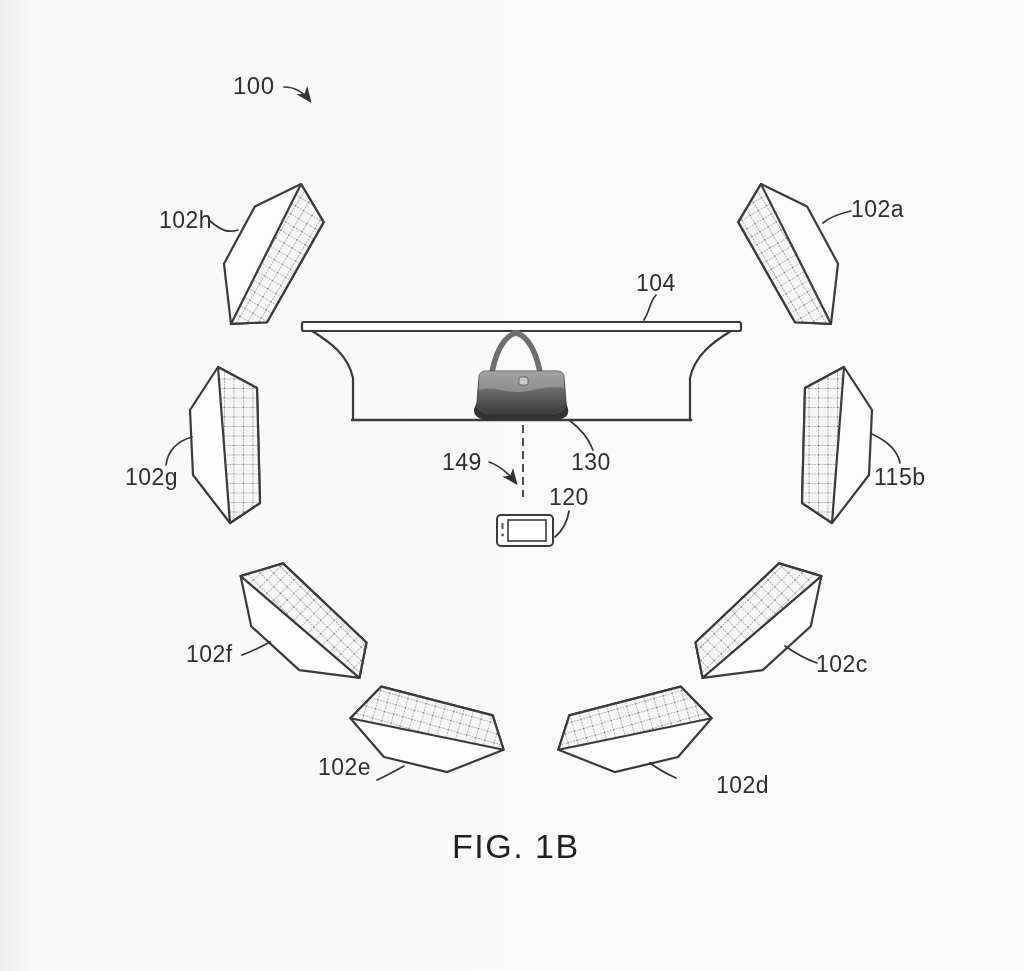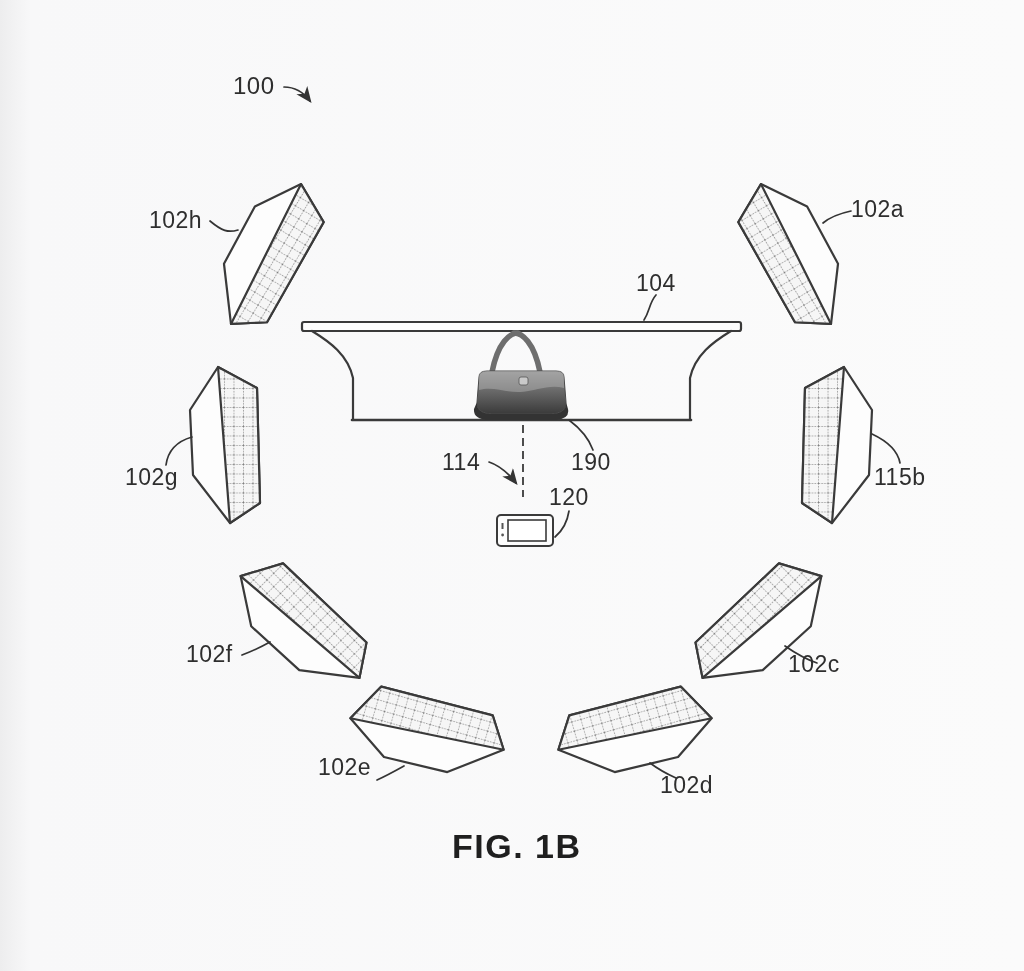--- a/index.html
+++ b/index.html
@@ -20,21 +20,20 @@
     line-height:1;
     user-select:none;
   }
   .ref.big{font-size:24px;}
   #fig-title{
     position:absolute;
     left:452px;top:827px;
     font-size:34px;
     letter-spacing:1.5px;
     color:#1f1f1f;
-    font-weight:bold;
   }
 </style>
 </head>
 <body>
 
 <div id="stage">
 
   <svg width="1024" height="971" viewBox="0 0 1024 971">
     <defs>
       <pattern id="gridpat" width="9.5" height="9.5" patternUnits="userSpaceOnUse">
@@ -102,27 +101,27 @@
       <path d="M 785,646 C 798,655 808,660 817,663"></path>
       <path d="M 377,780 C 386,776 395,771 404,766"></path>
       <path d="M 676,778 C 667,774 658,769 650,763"></path>
       <path d="M 569,420 C 581,429 589,439 593,450"></path>
       <path d="M 569,511 C 567,524 561,532 555,537"></path>
       <path d="M 489,462 C 501,466 509,474 516,483" marker-end="url(#arr)"></path>
     </g>
   </svg>
 
   <div class="ref big" style="left:233px;top:74px">100</div>
-  <div class="ref" style="left:149px;top:209px">102h</div>
+  <div class="ref" style="left:159px;top:209px">102h</div>
   <div class="ref" style="left:851px;top:198px">102a</div>
   <div class="ref" style="left:636px;top:272px">104</div>
   <div class="ref" style="left:125px;top:466px">102g</div>
   <div class="ref" style="left:874px;top:466px">115b</div>
-  <div class="ref" style="left:442px;top:451px">114</div>
-  <div class="ref" style="left:571px;top:451px">190</div>
+  <div class="ref" style="left:442px;top:451px">149</div>
+  <div class="ref" style="left:571px;top:451px">130</div>
   <div class="ref" style="left:549px;top:486px">120</div>
   <div class="ref" style="left:186px;top:643px">102f</div>
-  <div class="ref" style="left:788px;top:653px">102c</div>
+  <div class="ref" style="left:816px;top:653px">102c</div>
   <div class="ref" style="left:318px;top:756px">102e</div>
-  <div class="ref" style="left:660px;top:774px">102d</div>
+  <div class="ref" style="left:716px;top:774px">102d</div>
 
   <div id="fig-title">FIG. 1B</div>
 </div>
 
 </body></html>

